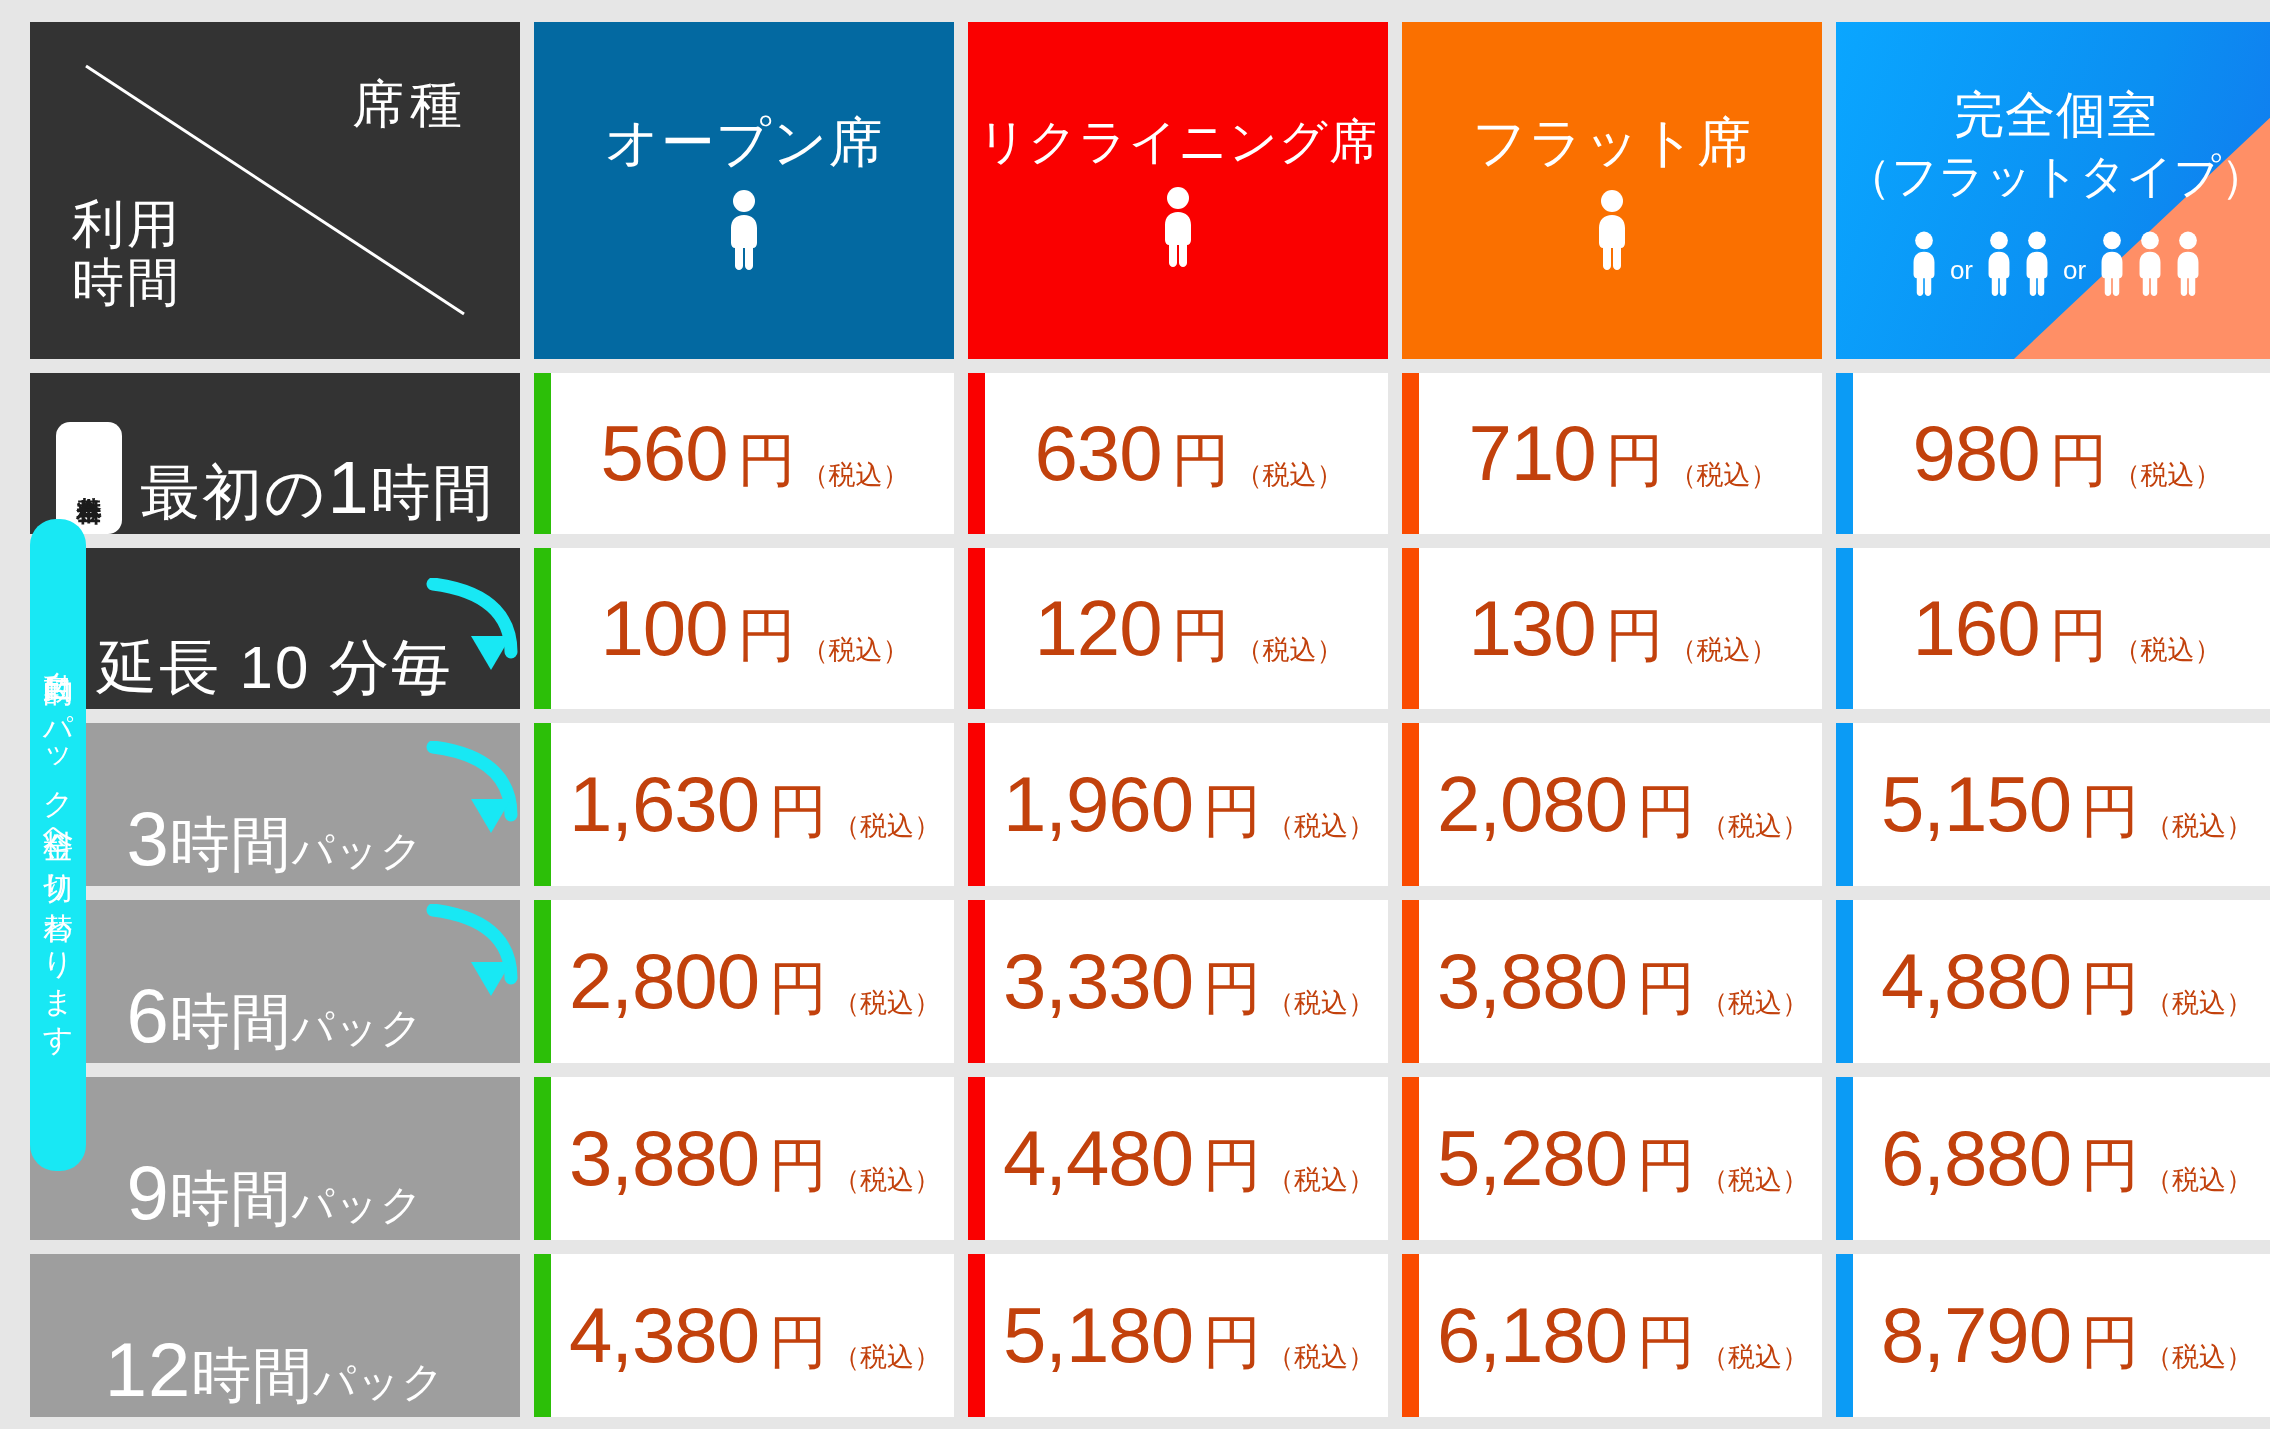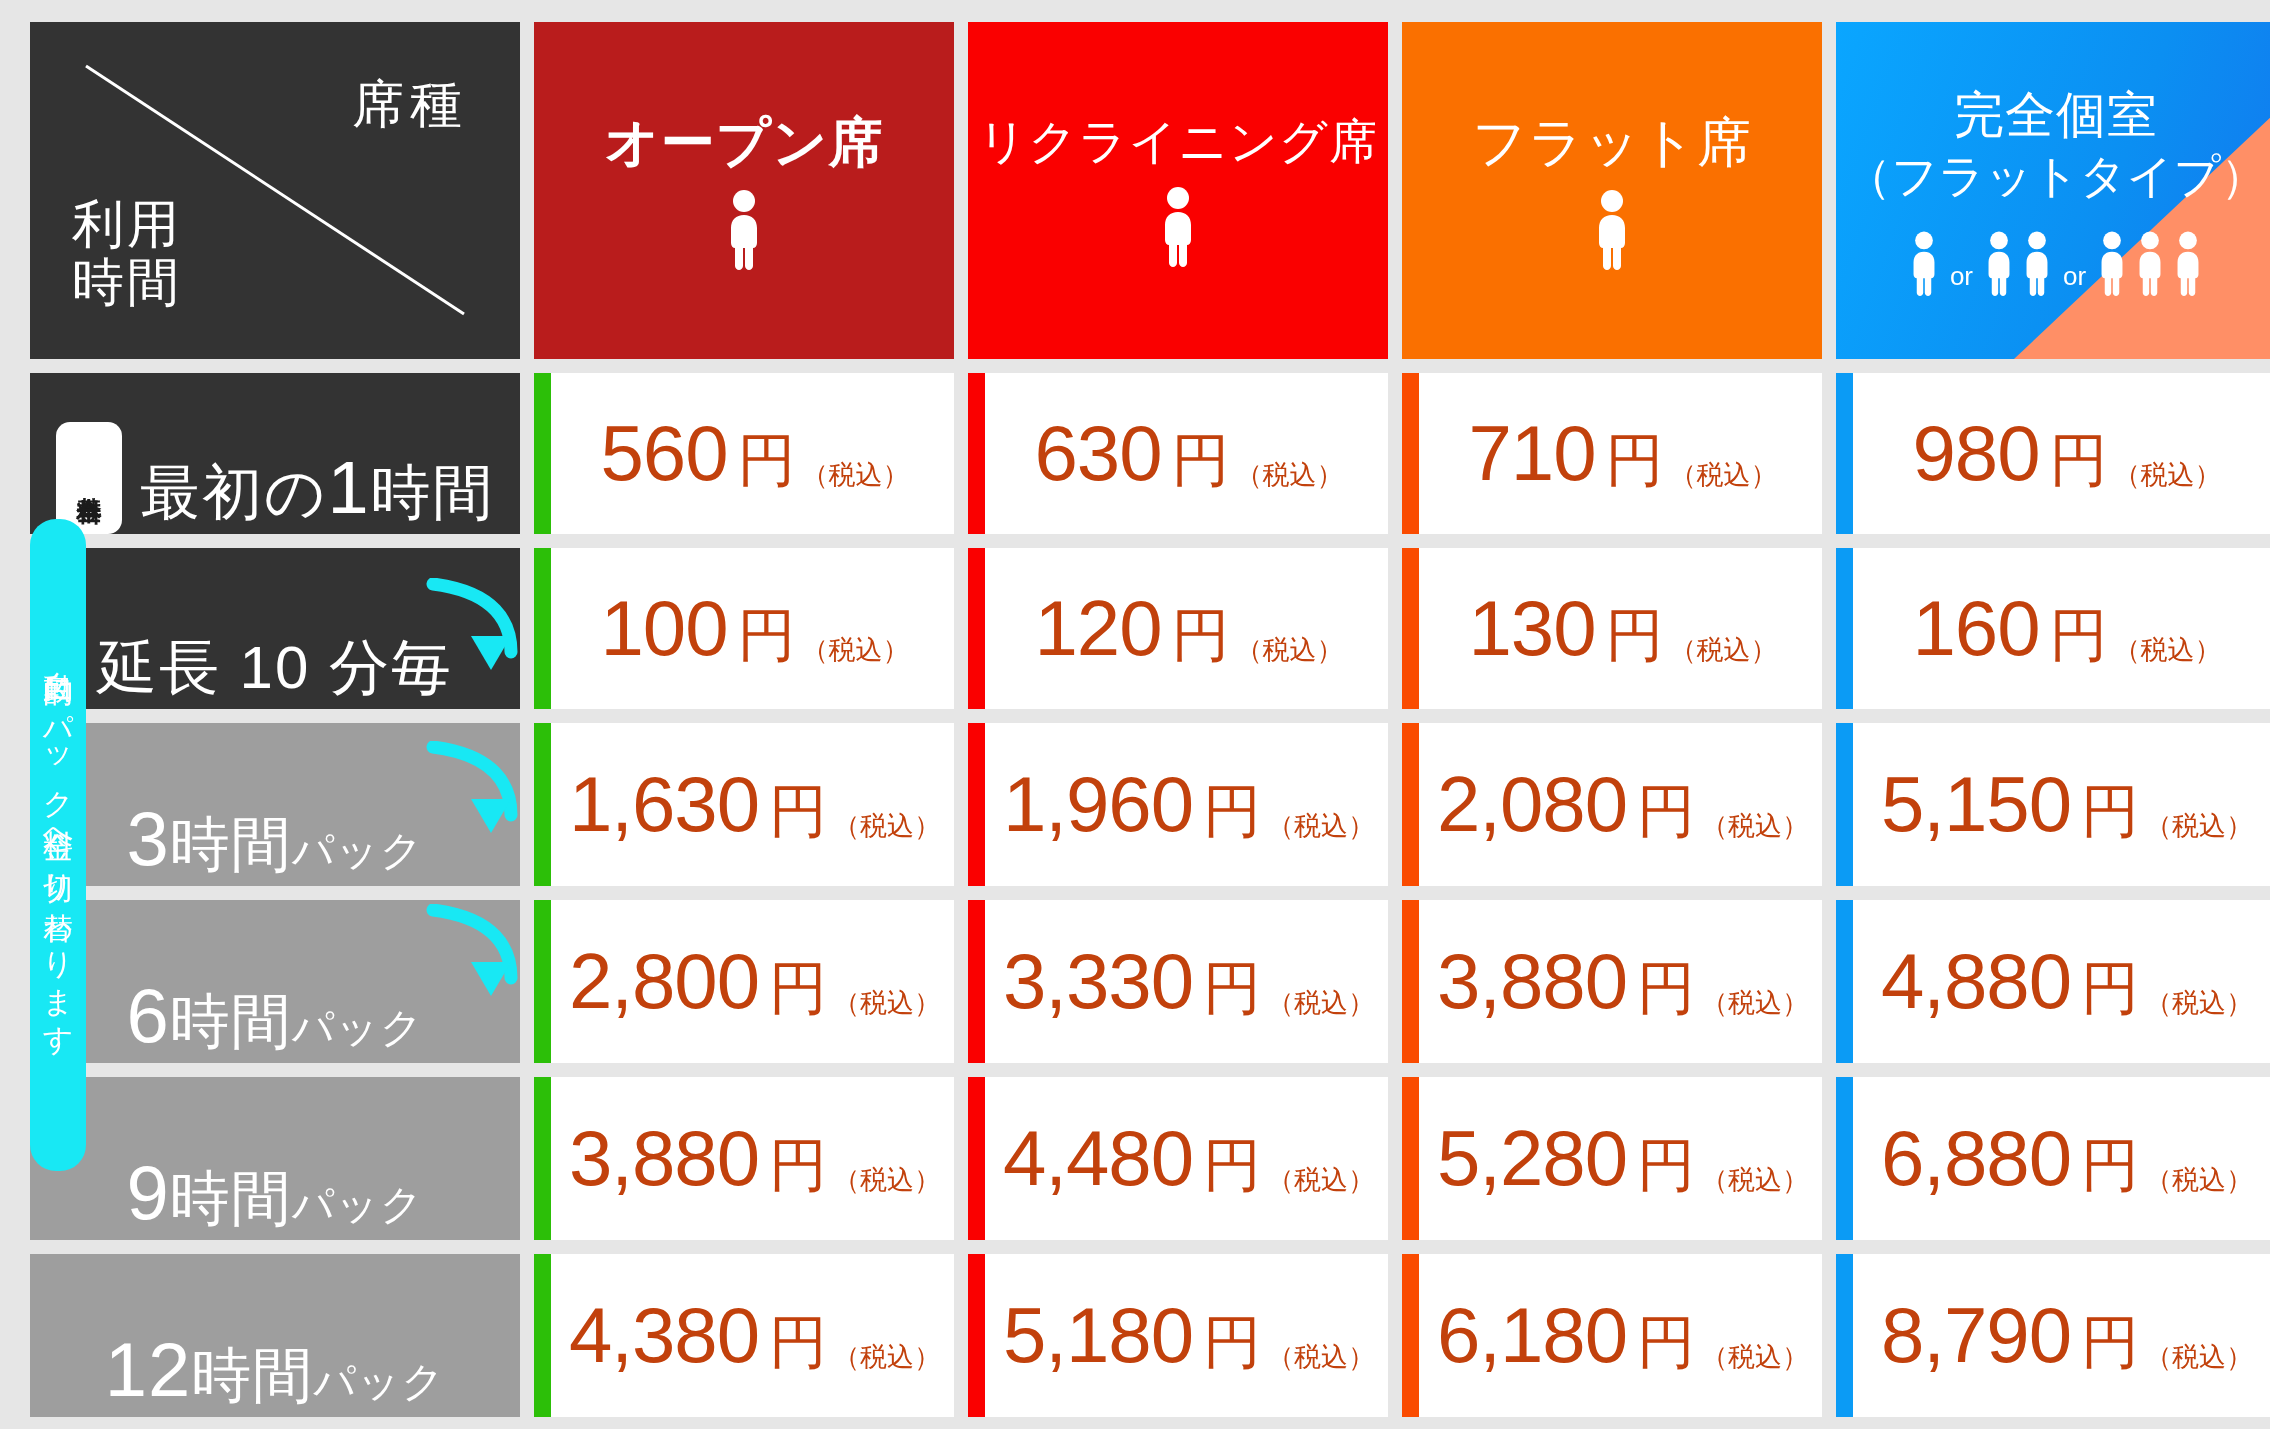--- a/index.html
+++ b/index.html
@@ -91,20 +91,21 @@
     align-items: flex-end;
     justify-content: center;
     gap: 0;
   }
   .colhead .ch-icons.tight { margin-top: 14px; }
   .or-word {
     font-size: 26px;
     padding: 0 8px 4px 8px;
     color: #fff;
     align-self: flex-end;
+    margin-bottom: 6px;
   }
   .grp { display: flex; align-items: flex-end; gap: 2px; }
 
   .tri-overlay {
     position: absolute;
     right: 0; bottom: 0;
     width: 100%; height: 100%;
     z-index: 1;
     pointer-events: none;
   }
@@ -237,21 +238,21 @@
   <div class="grid">
 
     <div class="corner">
       <svg class="diag" viewBox="0 0 490 337" preserveAspectRatio="none">
         <line x1="56" y1="44" x2="434" y2="292" stroke="#ffffff" stroke-width="3"></line>
       </svg>
       <div class="lbl-seat">席種</div>
       <div class="lbl-time"><span>利用</span><br><span>時間</span></div>
     </div>
 
-    <div class="colhead" style="background:#b91c1c;font-weight:bold;">
+    <div class="colhead" style="background:#0369a1;">
       <div class="ch-title">オープン席</div>
       <div class="ch-icons tight">
         <div class="grp">
           <svg width="44" height="82" viewBox="0 0 44 82">
             <circle cx="22" cy="13" r="11" fill="#fff"></circle>
             <path d="M22 27c-8 0-13 5-13 13v15c0 3 2 5 4 5v18c0 2 2 4 4 4s4-2 4-4V60h2v18c0 2 2 4 4 4s4-2 4-4V60c2 0 4-2 4-5V40c0-8-5-13-13-13z" fill="#fff"></path>
           </svg>
         </div>
       </div>
     </div>

